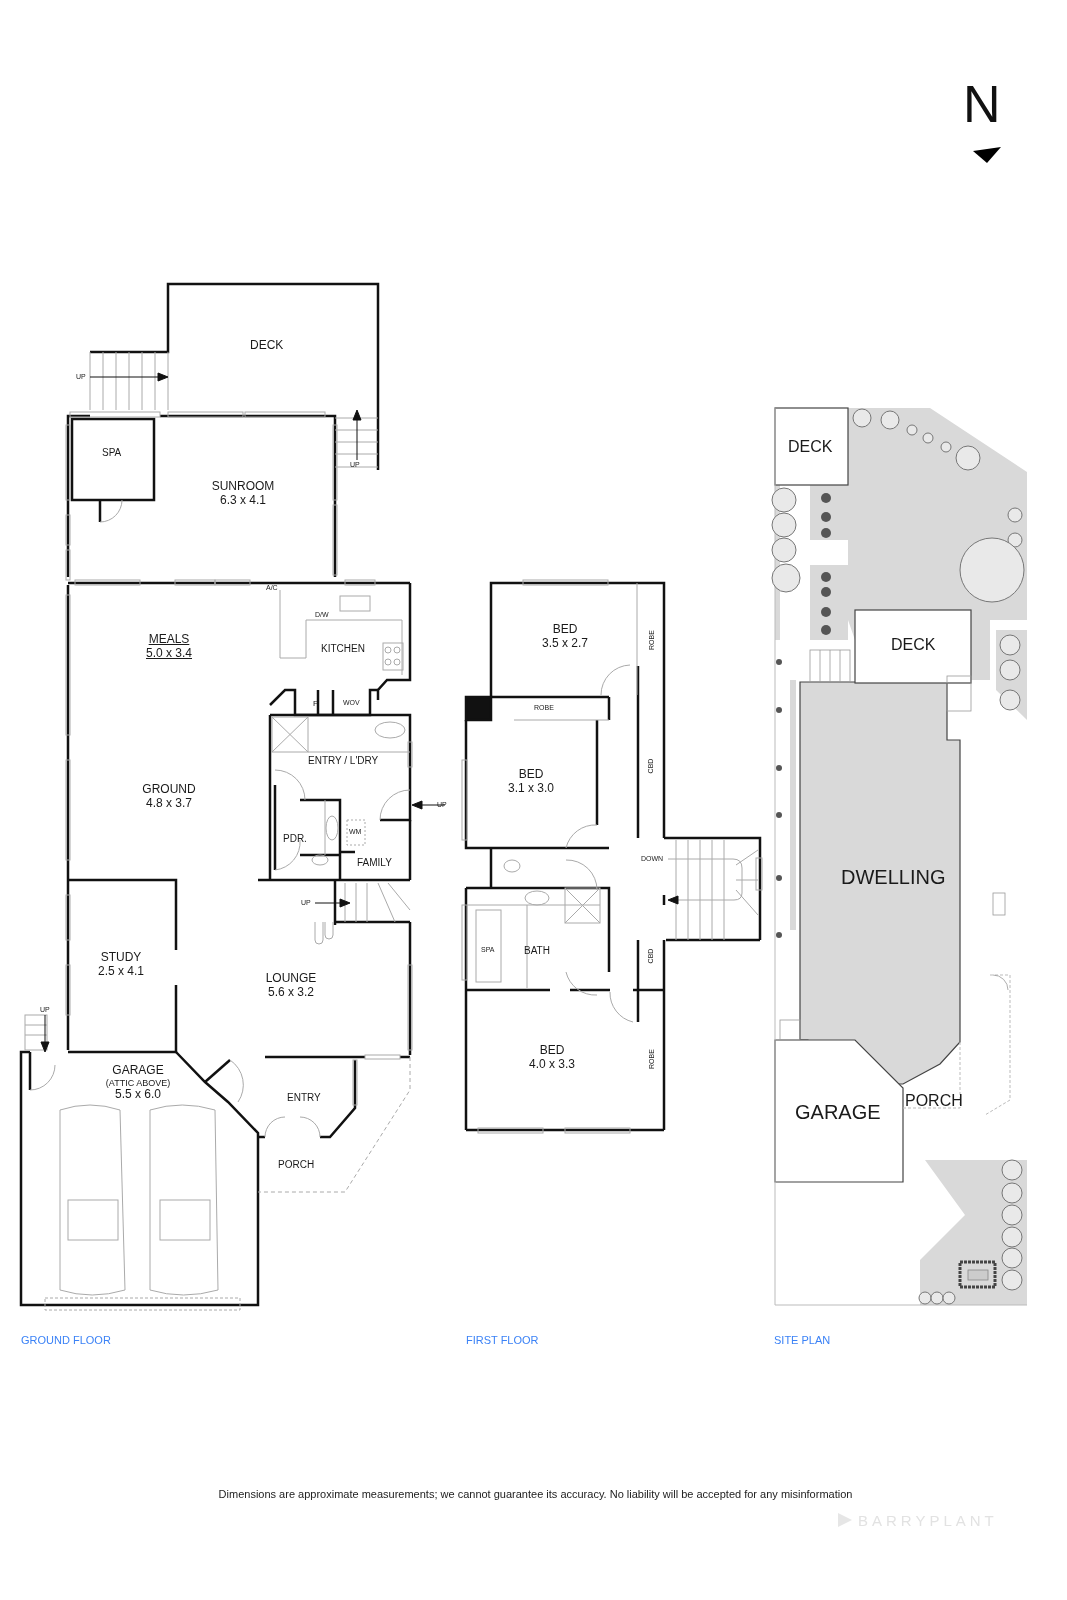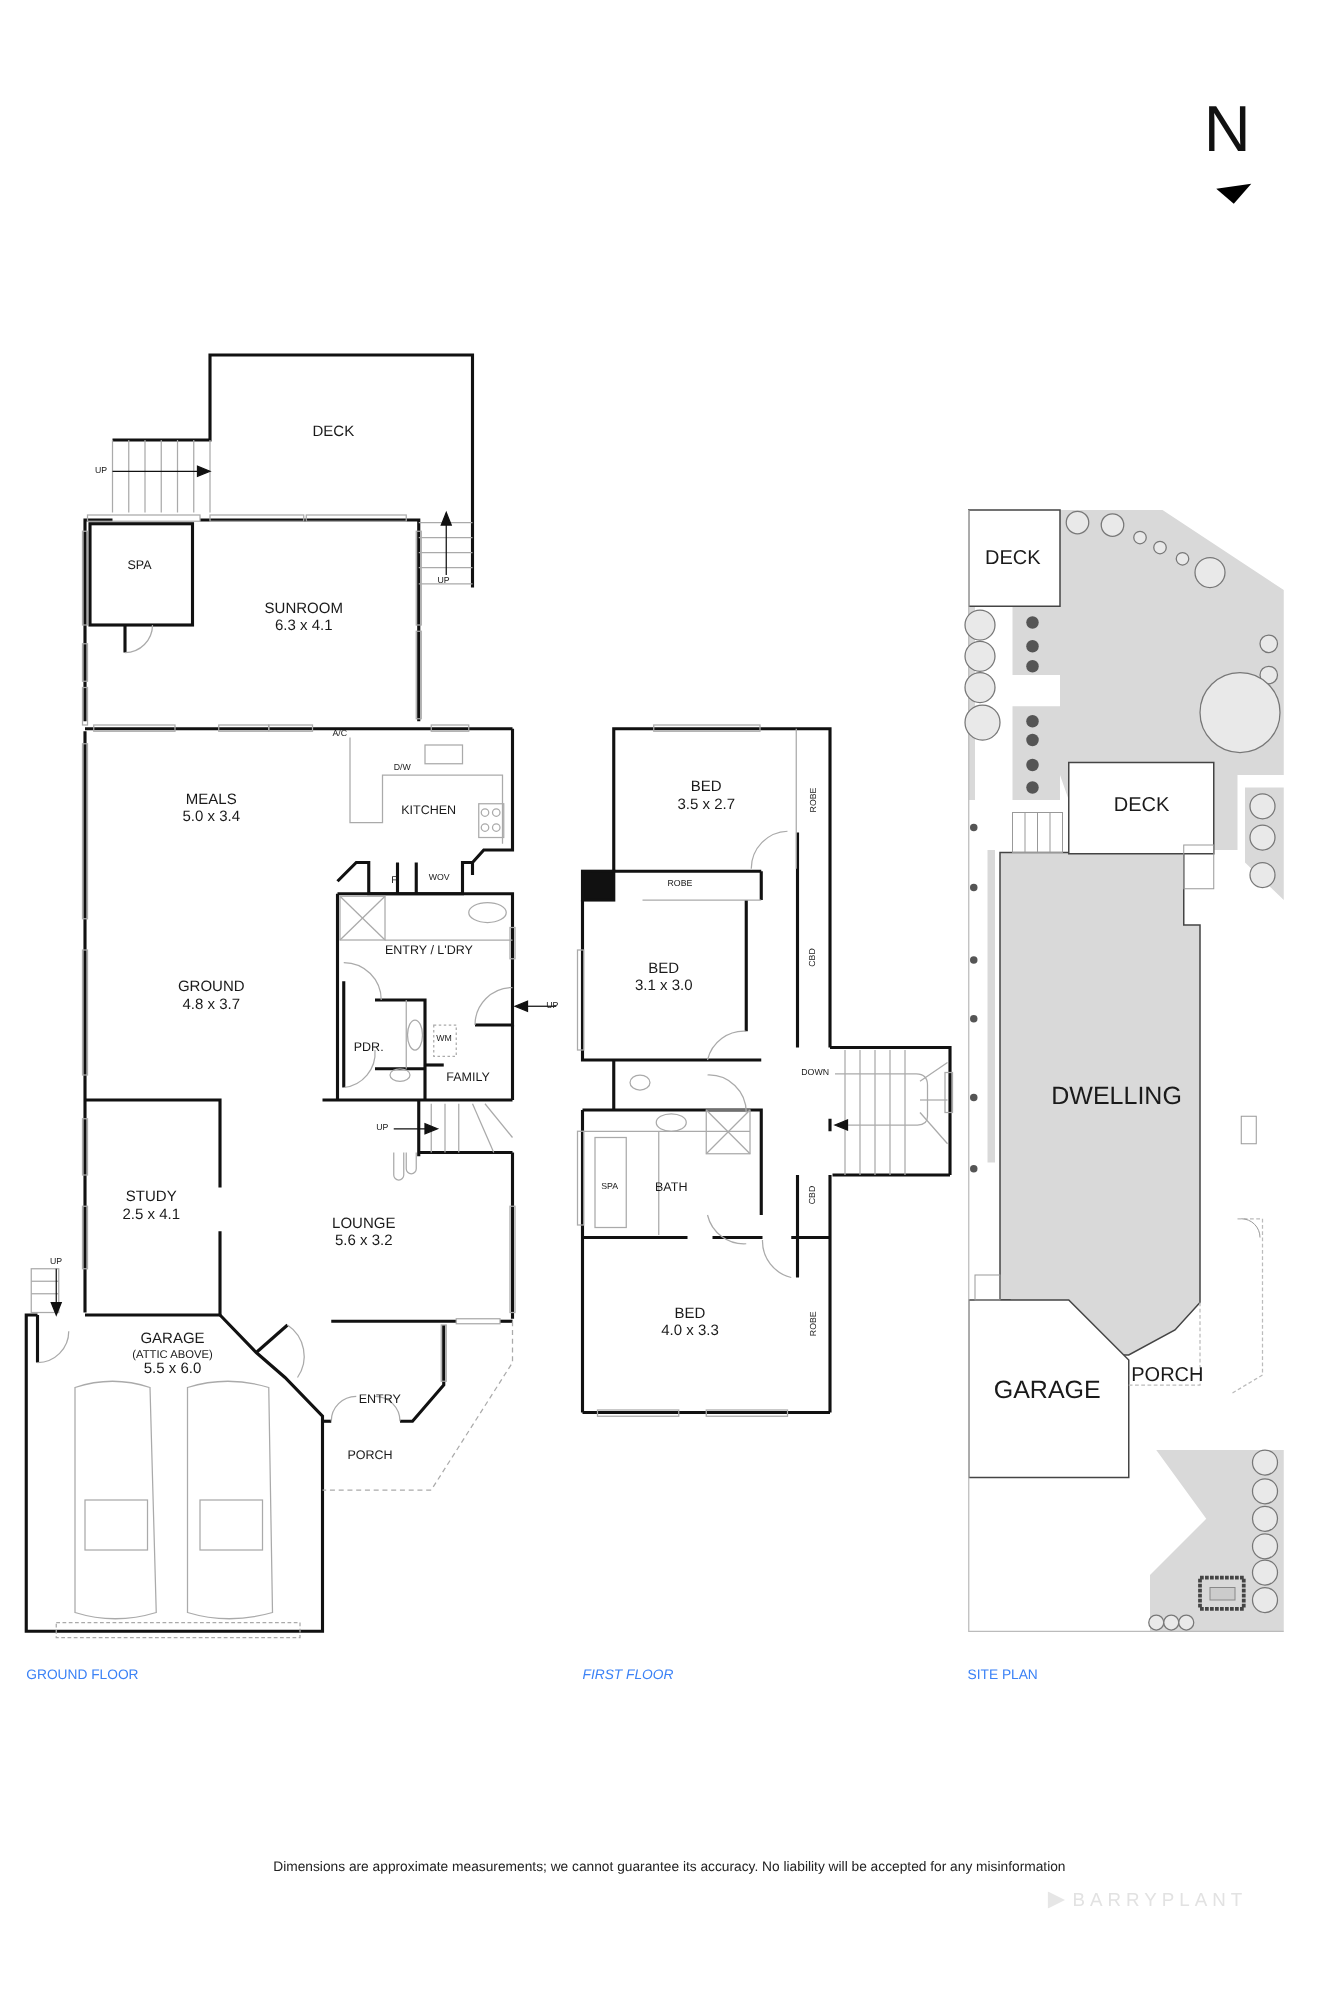--- a/index.html
+++ b/index.html
@@ -303,21 +303,21 @@
 </svg>
 
 <div class="north">N</div>
 
 <div class="lbl room" style="left:250px;top:339px;">DECK</div>
 <div class="lbl room" style="left:102px;top:447px;font-size:10px;">SPA</div>
 <div class="lbl room" style="left:193px;top:480px;width:100px;">
   <div>SUNROOM</div>
   <div>6.3 x 4.1</div>
 </div>
-<div class="lbl room" style="left:119px;top:633px;width:100px;">
+<div class="lbl room" style="left:119px;top:633px;width:100px;text-decoration:underline;">
   <div>MEALS</div>
   <div>5.0 x 3.4</div>
 </div>
 <div class="lbl small" style="left:321px;top:643px;font-size:10px;">KITCHEN</div>
 <div class="lbl room" style="left:119px;top:783px;width:100px;">
   <div>GROUND</div>
   <div>4.8 x 3.7</div>
 </div>
 <div class="lbl small" style="left:308px;top:755px;font-size:10px;">ENTRY / L'DRY</div>
 <div class="lbl small" style="left:283px;top:833px;font-size:10px;">PDR.</div>
@@ -328,21 +328,21 @@
 </div>
 <div class="lbl room" style="left:241px;top:972px;width:100px;">
   <div>LOUNGE</div>
   <div>5.6 x 3.2</div>
 </div>
 <div class="lbl room" style="left:88px;top:1064px;width:100px;">
   <div>GARAGE</div>
   <div style="font-size:9px;">(ATTIC ABOVE)</div>
   <div>5.5 x 6.0</div>
 </div>
-<div class="lbl small" style="left:287px;top:1092px;font-size:10px;margin-top:22px;">ENTRY</div>
+<div class="lbl small" style="left:287px;top:1092px;font-size:10px;">ENTRY</div>
 <div class="lbl small" style="left:278px;top:1159px;font-size:10px;">PORCH</div>
 
 <div class="lbl tiny" style="left:266px;top:584px;">A/C</div>
 <div class="lbl tiny" style="left:315px;top:611px;">D/W</div>
 <div class="lbl tiny" style="left:313px;top:699px;font-size:8px;">F</div>
 <div class="lbl tiny" style="left:343px;top:699px;">WOV</div>
 <div class="lbl tiny" style="left:349px;top:828px;">WM</div>
 <div class="lbl tiny" style="left:76px;top:373px;">UP</div>
 <div class="lbl tiny" style="left:350px;top:461px;">UP</div>
 <div class="lbl tiny" style="left:301px;top:899px;">UP</div>
@@ -365,21 +365,21 @@
   <div>BED</div>
   <div>4.0 x 3.3</div>
 </div>
 <div class="lbl tiny" style="left:534px;top:704px;">ROBE</div>
 <div class="lbl vert" style="left:642px;top:636px;">ROBE</div>
 <div class="lbl vert" style="left:644px;top:762px;">CBD</div>
 <div class="lbl vert" style="left:644px;top:952px;">CBD</div>
 <div class="lbl vert" style="left:642px;top:1055px;">ROBE</div>
 <div class="lbl tiny" style="left:641px;top:855px;">DOWN</div>
 
-<div class="floor-title" style="left:466px;top:1321px;font-style:italic;">FIRST FLOOR</div>
+<div class="floor-title" style="left:466px;top:1321px;">FIRST FLOOR</div>
 
 <div class="lbl site-med" style="left:788px;top:438px;">DECK</div>
 <div class="lbl site-med" style="left:891px;top:636px;">DECK</div>
 <div class="lbl site-big" style="left:841px;top:866px;">DWELLING</div>
 <div class="lbl site-big" style="left:795px;top:1101px;">GARAGE</div>
 <div class="lbl site-med" style="left:905px;top:1092px;">PORCH</div>
 
 <div class="floor-title" style="left:774px;top:1321px;">SITE PLAN</div>
 
 <div class="disclaimer">Dimensions are approximate measurements; we cannot guarantee its accuracy. No liability will be accepted for any misinformation</div>

